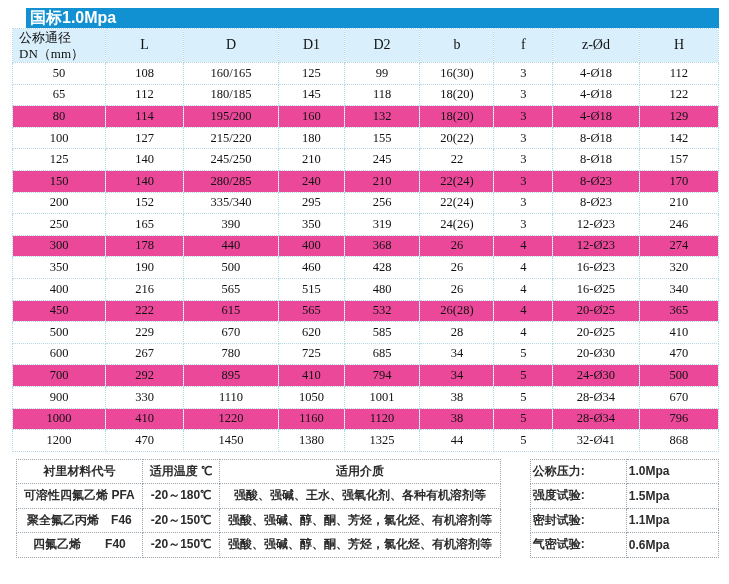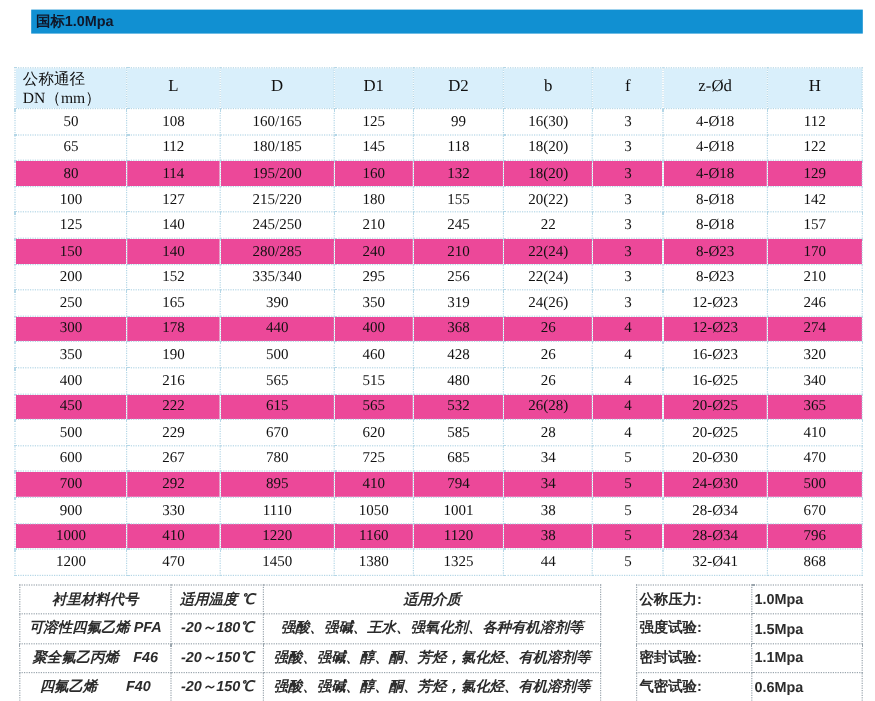--- a/index.html
+++ b/index.html
@@ -12,35 +12,34 @@
   .page{
     position:relative;
     width:707px;
     margin:8px 10px 0 12px;
   }
   
   .title-bar{
     margin-left:14px;
     height:20px;
     background:#1190d2;
-    color:#0f172a;
-    font-size:12px;
+    color:#ffffff;
+    font-size:16px;
     font-weight:bold;
     line-height:20px;
     padding-left:4px;
     box-sizing:border-box;
   }
   
   table{border-collapse:collapse;}
   .spec-table{
     width:100%;
     table-layout:fixed;
     font-family:"Liberation Serif",serif;
     font-size:12.5px;
-    margin-top:28px;
   }
   .spec-table th,.spec-table td{
     border:1px dotted #b4d6e6;
     text-align:center;
     padding:0;
     height:20.6px;
     line-height:1.05;
     font-weight:normal;
     overflow:hidden;
     white-space:nowrap;
@@ -63,21 +62,20 @@
     margin-top:7px;
     margin-left:4px;
     align-items:flex-start;
   }
   .mat-table{
     width:487px;
     table-layout:fixed;
     font-size:12px;
     font-weight:bold;
     color:#2b2b2b;
-    font-style:italic;
   }
   .mat-table th,.mat-table td{
     border:1px dotted #9aa5ad;
     text-align:center;
     height:23.5px;
     padding:0 2px;
     white-space:nowrap;
     overflow:hidden;
   }
   .press-table{

